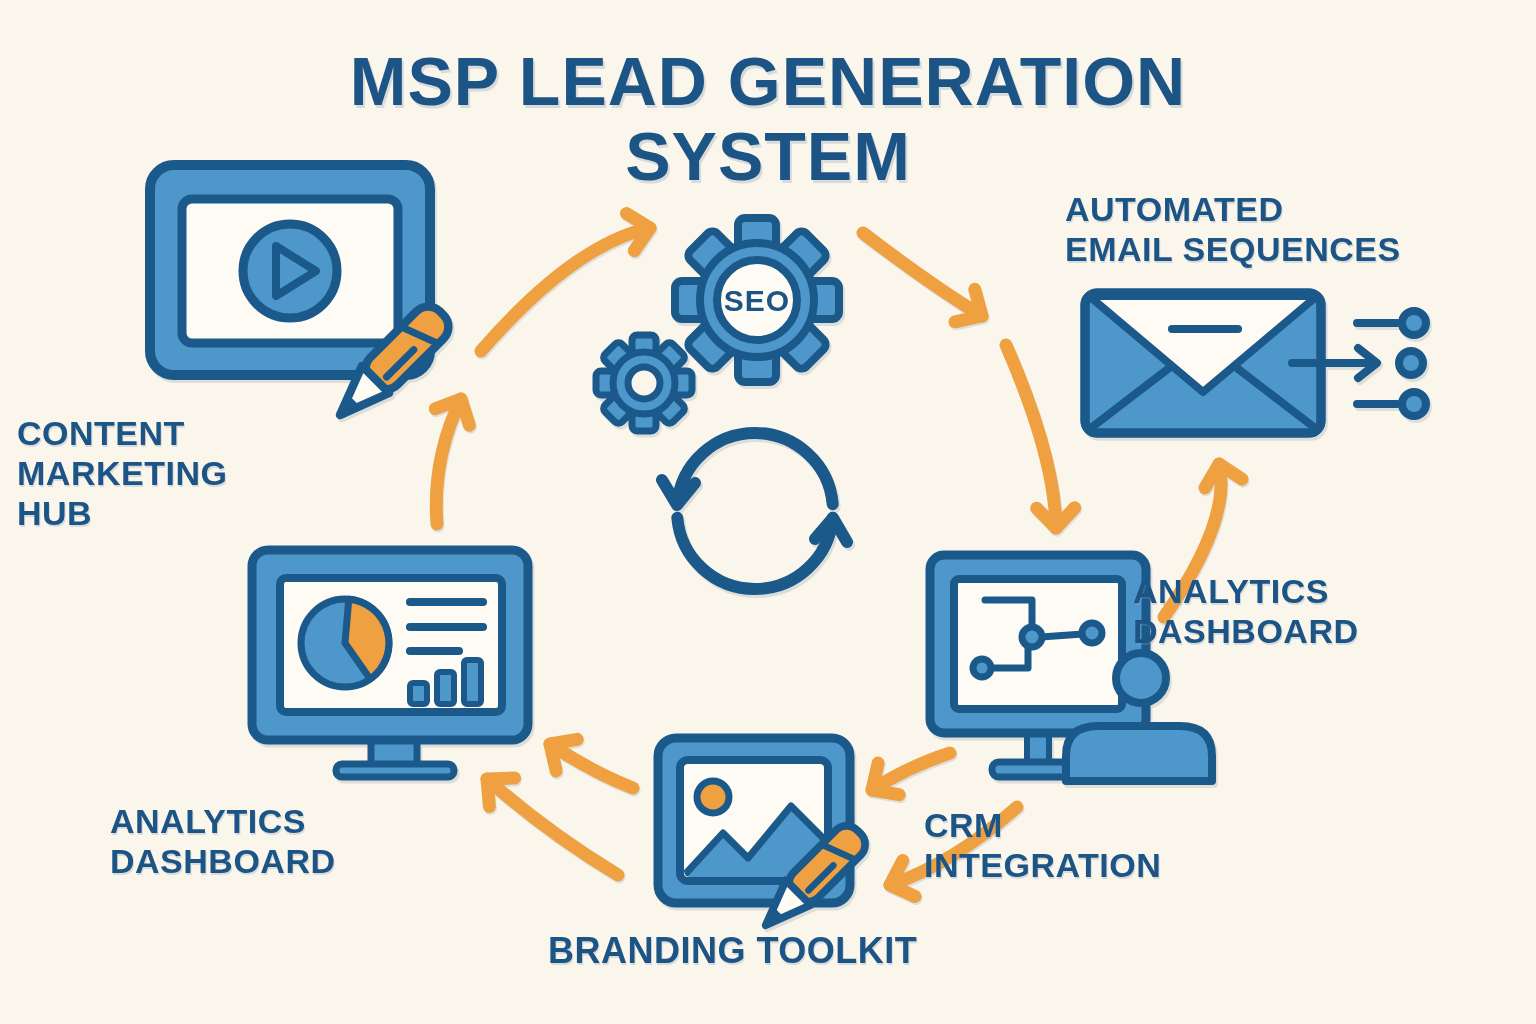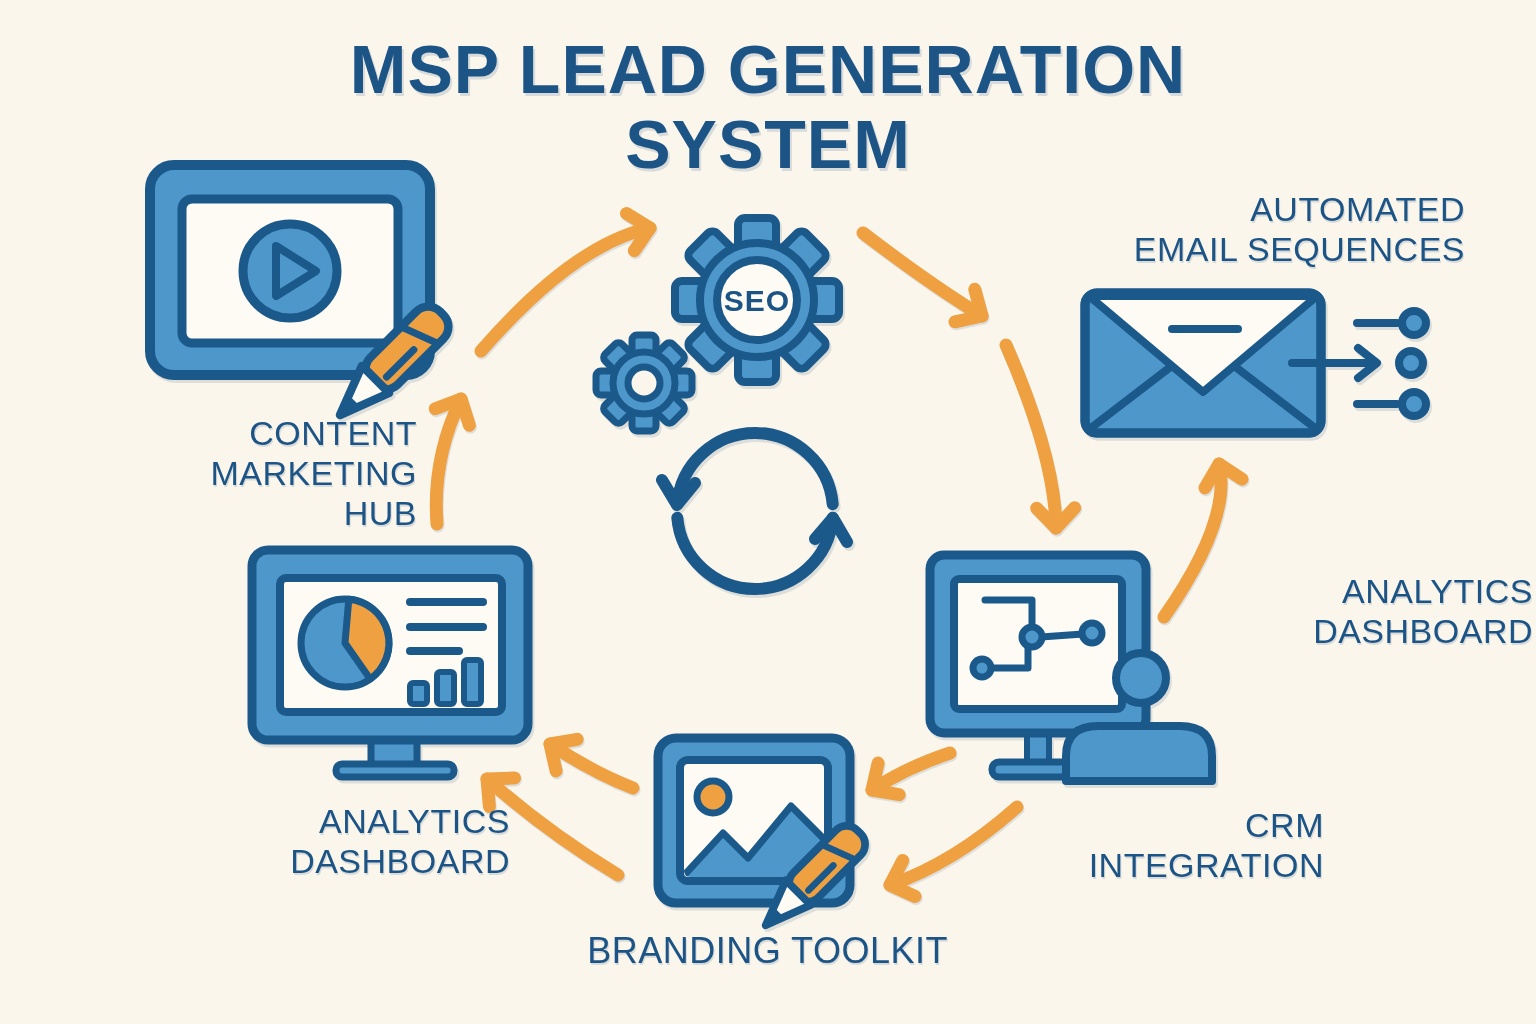--- a/index.html
+++ b/index.html
@@ -12,27 +12,27 @@
   }
   .title{
     position:absolute;left:0;right:0;top:28px;
     text-align:center;
     white-space:pre-line;
     font-size:68px;font-weight:700;
     letter-spacing:1px;
     line-height:1.1;
     color:var(--text,#1d5486);
     text-shadow:2px 3px 0 rgba(140,155,175,.30);
-    margin:4px;
+    margin:16px;
   }
   .node-label{
     position:absolute;
     white-space:pre-line;
-    text-align:right;
-    font-size:34px;font-weight:400;
+    text-align:left;
+    font-size:34px;font-weight:700;
     letter-spacing:.5px;
     line-height:1.17;
     color:var(--text,#1d5486);
     text-shadow:1px 2px 0 rgba(140,155,175,.30);
   }
   .label-content{left:17px;top:414px;width:400px;}
   .label-email{left:1065px;top:190px;width:400px;}
   .label-analytics-right{left:1133px;top:572px;width:400px;}
   .label-crm{left:924px;top:806px;width:400px;}
   .label-branding{left:548px;top:930px;width:400px;font-size:36px;}

